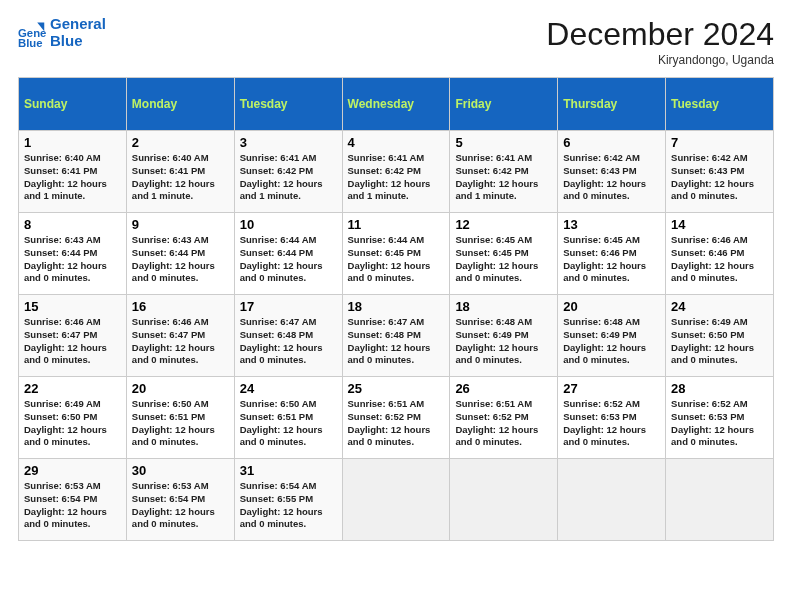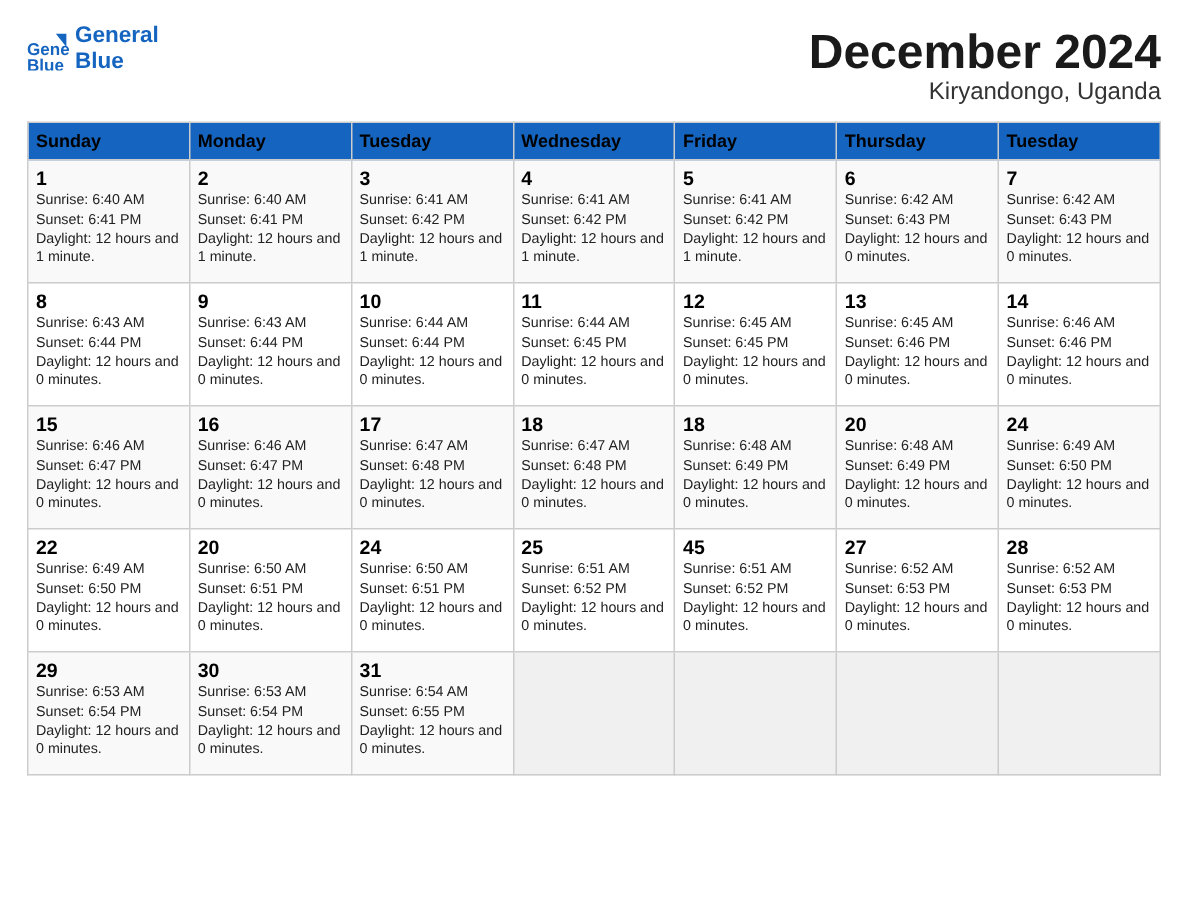--- a/index.html
+++ b/index.html
@@ -28,37 +28,37 @@
     }
     .logo-icon {
       width: 28px;
       height: 28px;
     }
     .title-block {
       text-align: right;
     }
     .month-title {
       font-size: 32px;
-      font-weight: bold;
+      font-weight: normal;
       color: #1a1a1a;
     }
     .location {
-      font-size: 16px;
+      font-size: 12px;
       color: #333;
     }
     .calendar {
       width: 100%;
       border-collapse: collapse;
       font-size: 10.5px;
     }
     .calendar th {
       background-color: #1565c0;
-      color: #000000;
+      color: #bef264;
       text-align: left;
-      padding: 5px 5px;
+      padding: 19px 5px;
       font-size: 12px;
       font-weight: bold;
       border: 1px solid #ccc;
     }
     .calendar td {
       border: 1px solid #ccc;
       vertical-align: top;
       padding: 4px 5px;
       width: calc(100%/7);
       height: 82px;
@@ -73,20 +73,21 @@
     .day-num {
       font-size: 13px;
       font-weight: bold;
       display: block;
       margin-bottom: 2px;
     }
     .day-info {
       font-size: 9.5px;
       color: #222;
       line-height: 1.35;
+      font-weight: bold;
     }
     .empty-cell {
       background: #f0f0f0 !important;
     }
   </style>
 </head>
 <body>
 <div class="page">
 
   <div class="header">
@@ -320,21 +321,21 @@
       </td>
           <td>
         <span class="day-num">25</span>
         <div class="day-info">
           Sunrise: 6:51 AM<br>
           Sunset: 6:52 PM<br>
           Daylight: 12 hours and 0 minutes.
         </div>
       </td>
           <td>
-        <span class="day-num">45</span>
+        <span class="day-num">26</span>
         <div class="day-info">
           Sunrise: 6:51 AM<br>
           Sunset: 6:52 PM<br>
           Daylight: 12 hours and 0 minutes.
         </div>
       </td>
           <td>
         <span class="day-num">27</span>
         <div class="day-info">
           Sunrise: 6:52 AM<br>

